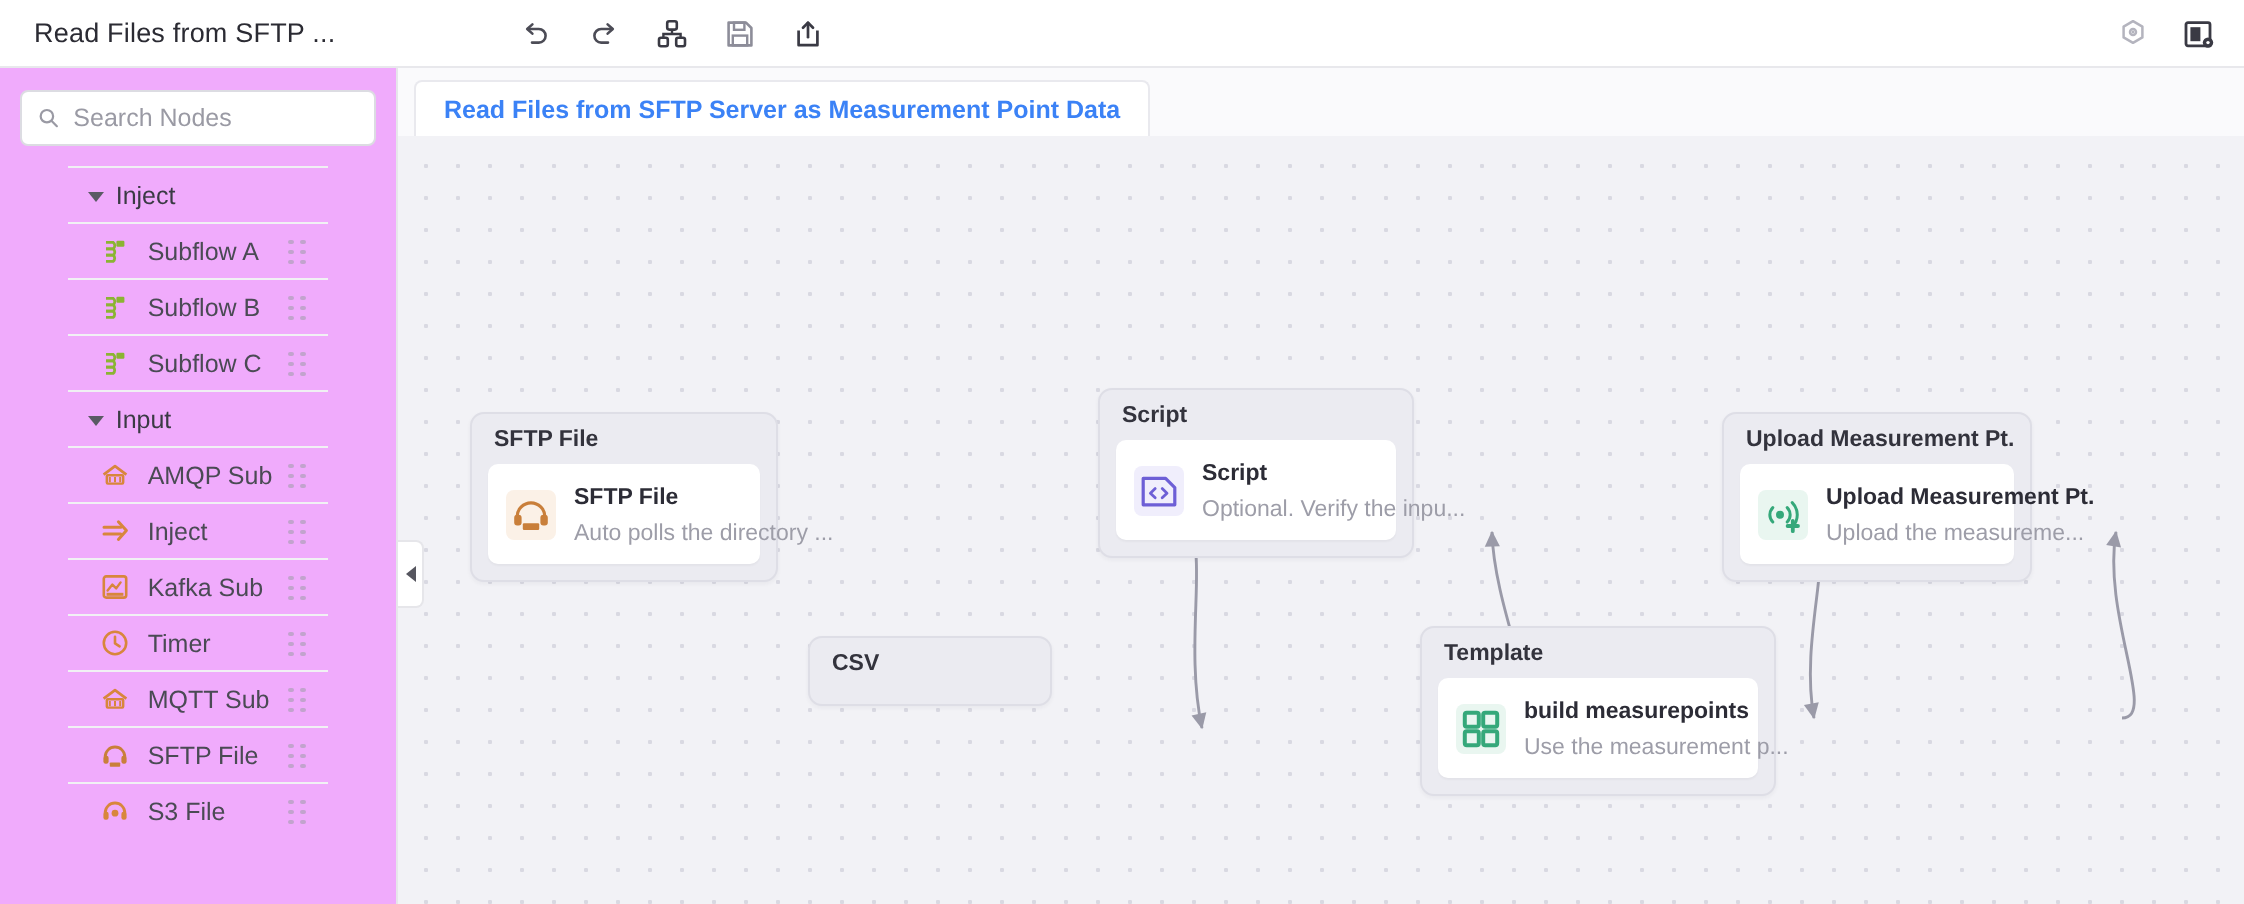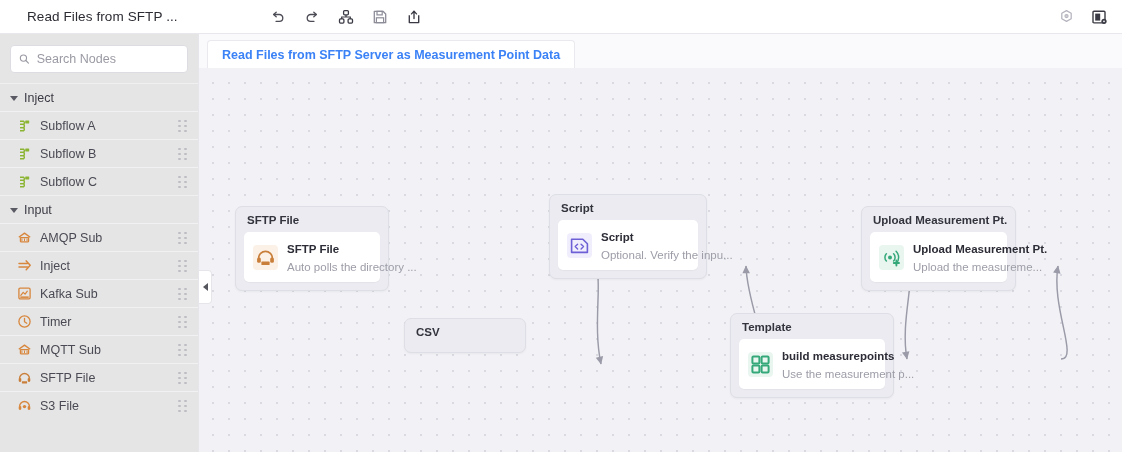--- a/index.html
+++ b/index.html
@@ -14,41 +14,42 @@
   
   .topbar {
     height: 34px; min-height: 34px;
     background: #ffffff;
     border-bottom: 1px solid #e8e8ec;
     display: flex; align-items: center;
     position: relative;
   }
   .doc-title {
     font-size: 13.5px; color: #2b2b33;
-    margin-left: 27px; letter-spacing: .1px;
+    margin-left: 17px; letter-spacing: .1px;
     white-space: nowrap;
   }
   .tb-actions { display: flex; align-items: center; gap: 9px; margin-left: 88px; }
   .tb-btn {
     width: 25px; height: 25px; border-radius: 4px;
     display: flex; align-items: center; justify-content: center;
     cursor: pointer; background: transparent;
   }
   .tb-right { position: absolute; right: 10px; top: 0; height: 34px; display: flex; align-items: center; gap: 8px; }
 
   
   .body { flex: 1; display: flex; min-height: 0; position: relative; }
 
   
   .sidebar {
     width: 199px; min-width: 199px;
-    background: #e5e5e5;
+    background: #f0abfc;
     border-right: 1px solid #e6e6ea;
     display: flex; flex-direction: column;
     overflow: hidden;
+    align-items: center;
   }
   .search-wrap { padding: 11px 10px 10px 10px; }
   .search-box {
     height: 28px; border: 1px solid #dcdce2; border-radius: 4px;
     display: flex; align-items: center; padding: 0 8px; gap: 7px;
     background: #fff;
   }
   .search-box input {
     border: none; outline: none; font-size: 12.5px; color: #44444c;
     font-family: "Liberation Sans", sans-serif; width: 100%; background: transparent;
@@ -466,21 +467,21 @@
                 <path d="M14.1 11.3 L16.5 13.6 L14.1 15.9" fill="none" stroke="#6d5fd6" stroke-width="1.4" stroke-linecap="round" stroke-linejoin="round"></path>
               </svg>
             </span>
             <span class="txt">
               <span class="t1">Script</span>
               <span class="t2">Optional. Verify the inpu...</span>
             </span>
           </div>
         </div>
 
-        <div class="fnode" style="left:511px; top:245px; width:164px;margin-left:20px;">
+        <div class="fnode" style="left:511px; top:245px; width:178px;">
           <div class="ftitle">Template</div>
           <div class="fcard">
             <span class="ic">
               <svg width="25" height="25" viewBox="0 0 25 25">
                 <rect x="0" y="0" width="25" height="25" rx="4" fill="#e9f6f0"></rect>
                 <rect x="4.4" y="4.4" width="7" height="7" rx="1" fill="none" stroke="#35a87a" stroke-width="2"></rect>
                 <rect x="13.6" y="4.4" width="7" height="7" rx="1" fill="none" stroke="#35a87a" stroke-width="2"></rect>
                 <rect x="4.4" y="13.6" width="7" height="7" rx="1" fill="none" stroke="#35a87a" stroke-width="2"></rect>
                 <rect x="13.6" y="13.6" width="7" height="7" rx="1" fill="none" stroke="#35a87a" stroke-width="2"></rect>
               </svg>

